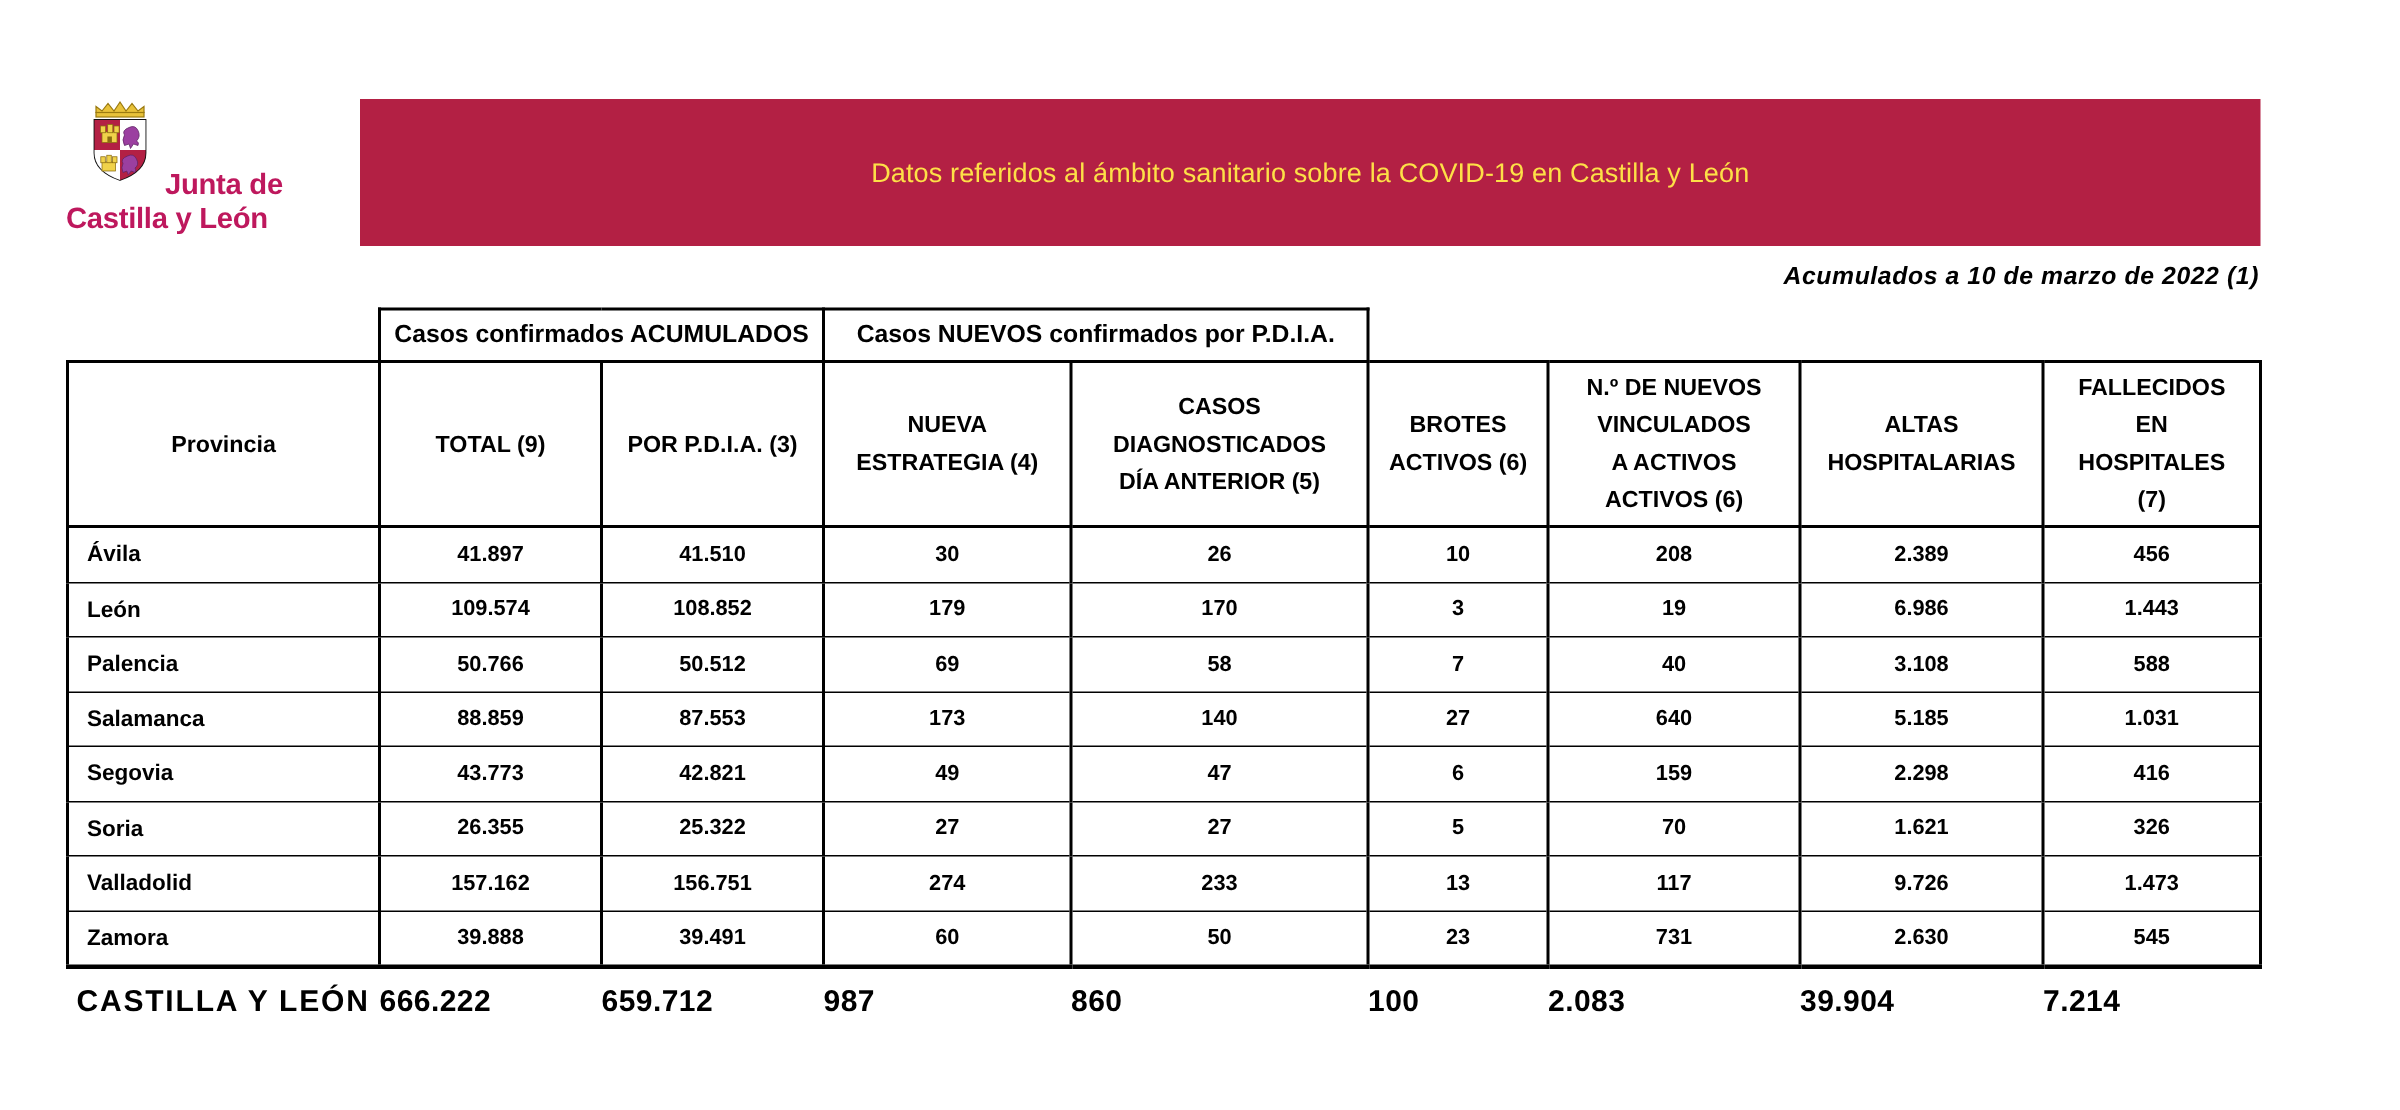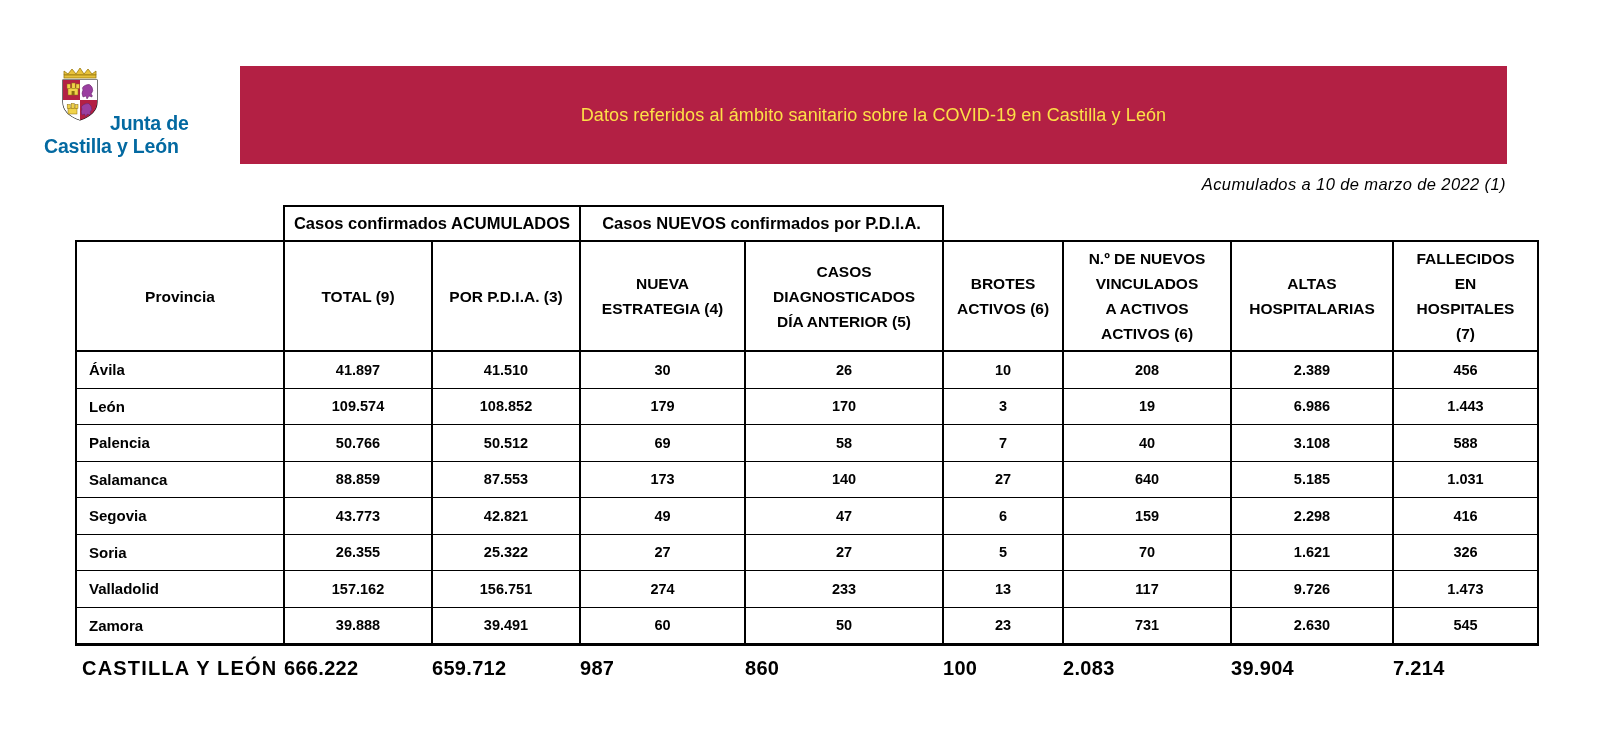--- a/index.html
+++ b/index.html
@@ -44,21 +44,21 @@
   }
   .logo-text {
     position: absolute;
     left: 0;
     top: 48px;
     width: 190px;
     font-weight: bold;
     font-size: 19.5px;
     line-height: 23px;
     letter-spacing: -0.2px;
-    color: #0369a1;
+    color: #be185d;
   }
   .logo-line1 { padding-left: 66px; }
   .logo-line2 { padding-left: 0px; }
 
   .banner {
     position: absolute;
     left: 240px;
     top: 6px;
     width: 1267px;
     height: 98px;
@@ -75,32 +75,31 @@
     text-align: center;
   }
 
   .datestamp {
     position: absolute;
     left: 0;
     top: 175px;
     width: 1506px;
     text-align: right;
     font-style: italic;
-    font-weight: normal;
+    font-weight: bold;
     font-size: 16.5px;
     letter-spacing: 0.4px;
   }
 
   
   .table-wrap {
     position: absolute;
     left: 44px;
     top: 205px;
     width: 1462px;
-    margin-left: 31px;
   }
   table.data {
     border-collapse: collapse;
     table-layout: fixed;
     width: 1462px;
   }
   table.data td, table.data th {
     padding: 0;
     margin: 0;
     vertical-align: middle;

